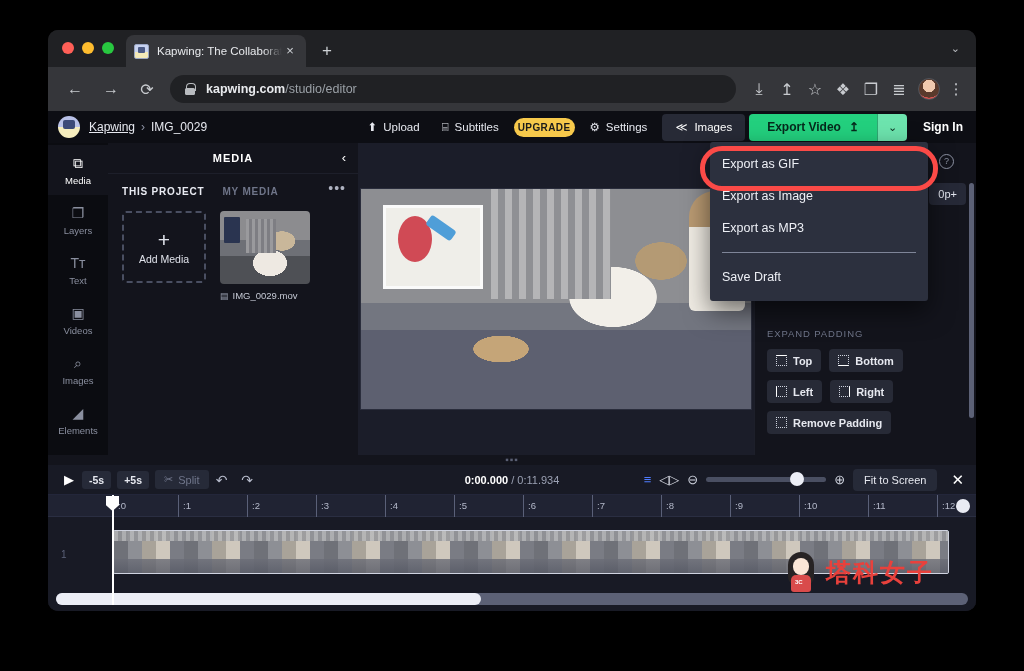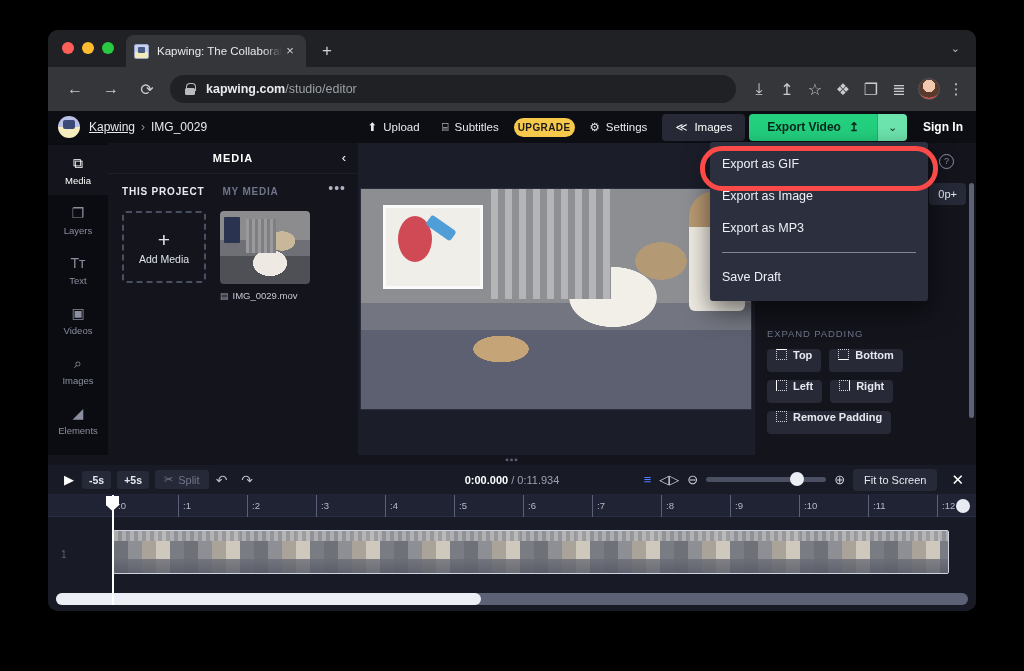--- a/index.html
+++ b/index.html
@@ -382,21 +382,21 @@
   #expand-padding-title {
     font-size: 9.5px; font-weight: 400; letter-spacing: .9px;
     color: #6f7589; margin-bottom: 10px;
   }
   #padding-buttons { display: flex; flex-wrap: wrap; gap: 8px; }
   .pad-btn {
     background: #272a36; color: #e6e8ef;
     font-size: 11px; font-weight: 700;
     border-radius: 4px;
     height: 23px; padding: 0 9px;
-    display: flex; align-items: flex-start; gap: 6px;
+    display: flex; align-items: center; gap: 6px;
   }
   .pad-glyph {
     width: 11px; height: 11px;
     border: 1px dotted #cfd3de;
   }
   .pad-glyph.top { border-top: 1.6px solid #fff; }
   .pad-glyph.bottom { border-bottom: 1.6px solid #fff; }
   .pad-glyph.left { border-left: 1.6px solid #fff; }
   .pad-glyph.right { border-right: 1.6px solid #fff; }
 
@@ -821,20 +821,28 @@
           <span class="tick" style="left:889px">:12</span>
           <span id="playhead-head"></span>
           <span id="ruler-end-handle"></span>
         </div>
 
         <div id="track-area">
           <span id="track-number">1</span>
           <div id="clip"></div>
           <div id="playhead-line"></div>
 
+          <div id="watermark">
+            <div id="watermark-avatar">
+              <div id="wm-hair"></div>
+              <div id="wm-face"></div>
+              <div id="wm-body"></div>
+            </div>
+            <div id="watermark-text">塔科女子</div>
+          </div>
         </div>
 
         <div id="h-scrollbar">
           <div id="h-scrollbar-thumb"></div>
         </div>
       </div>
 
     </div>
   </div>
 </div>

